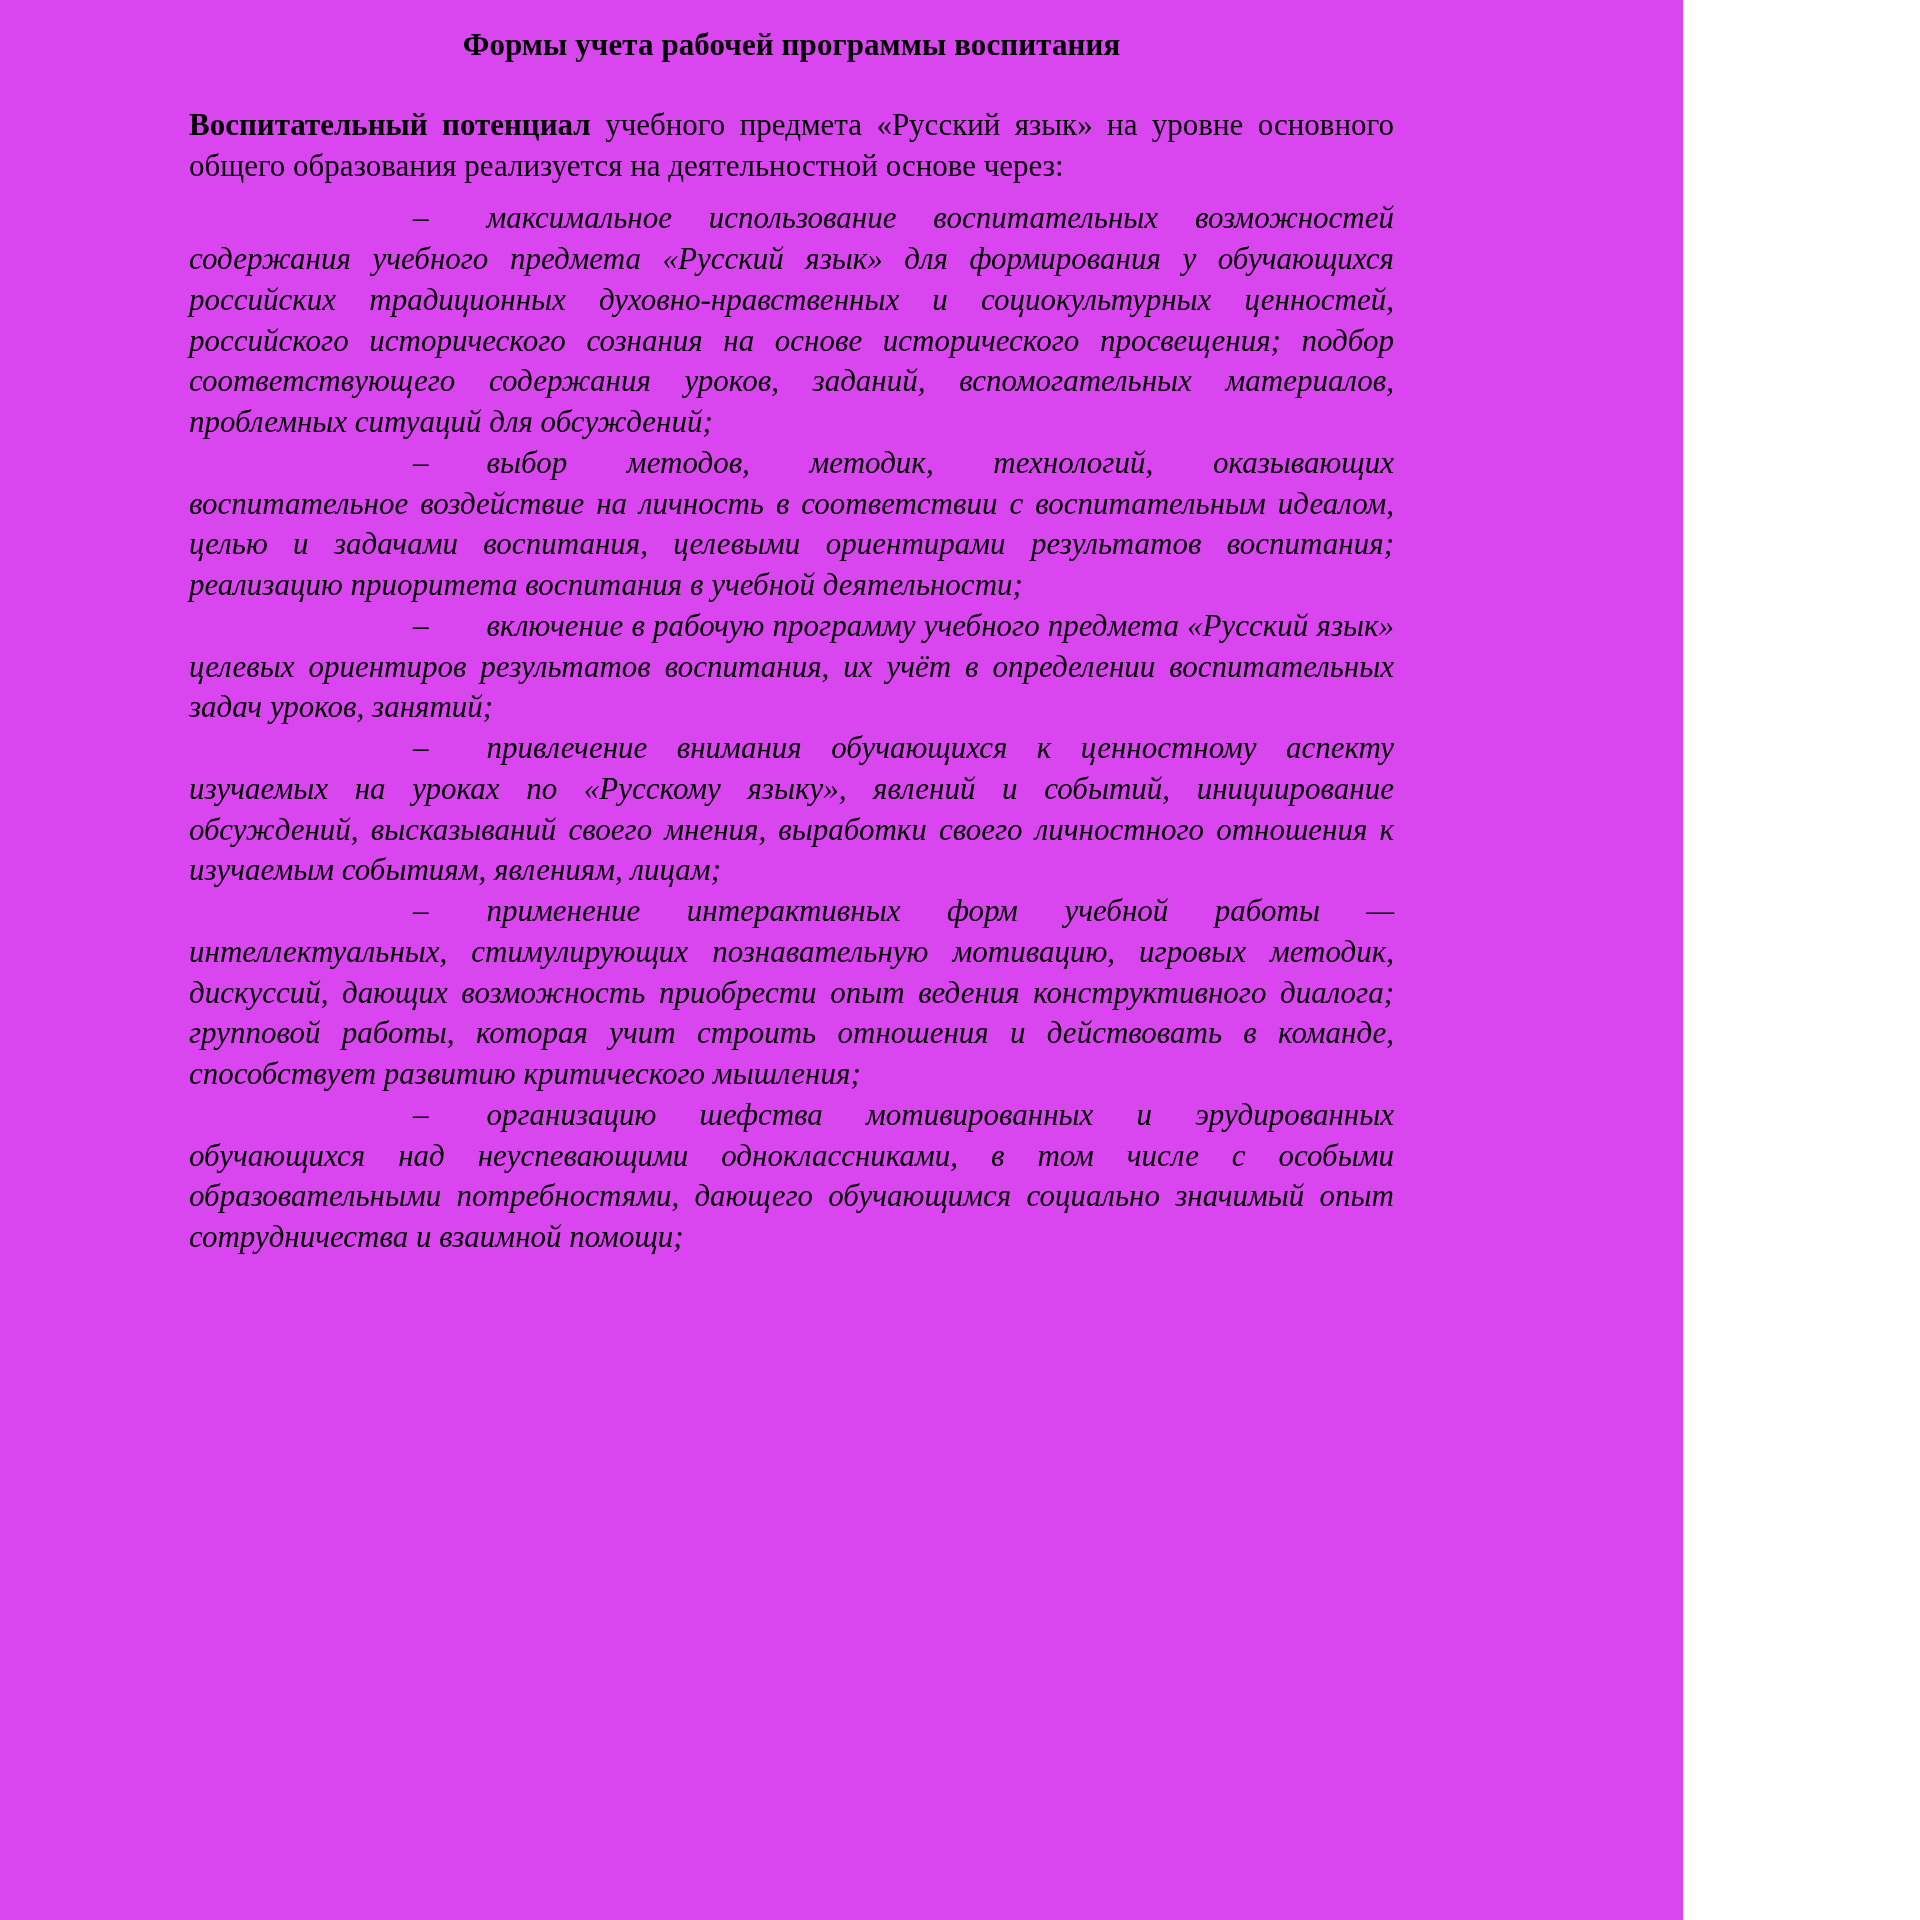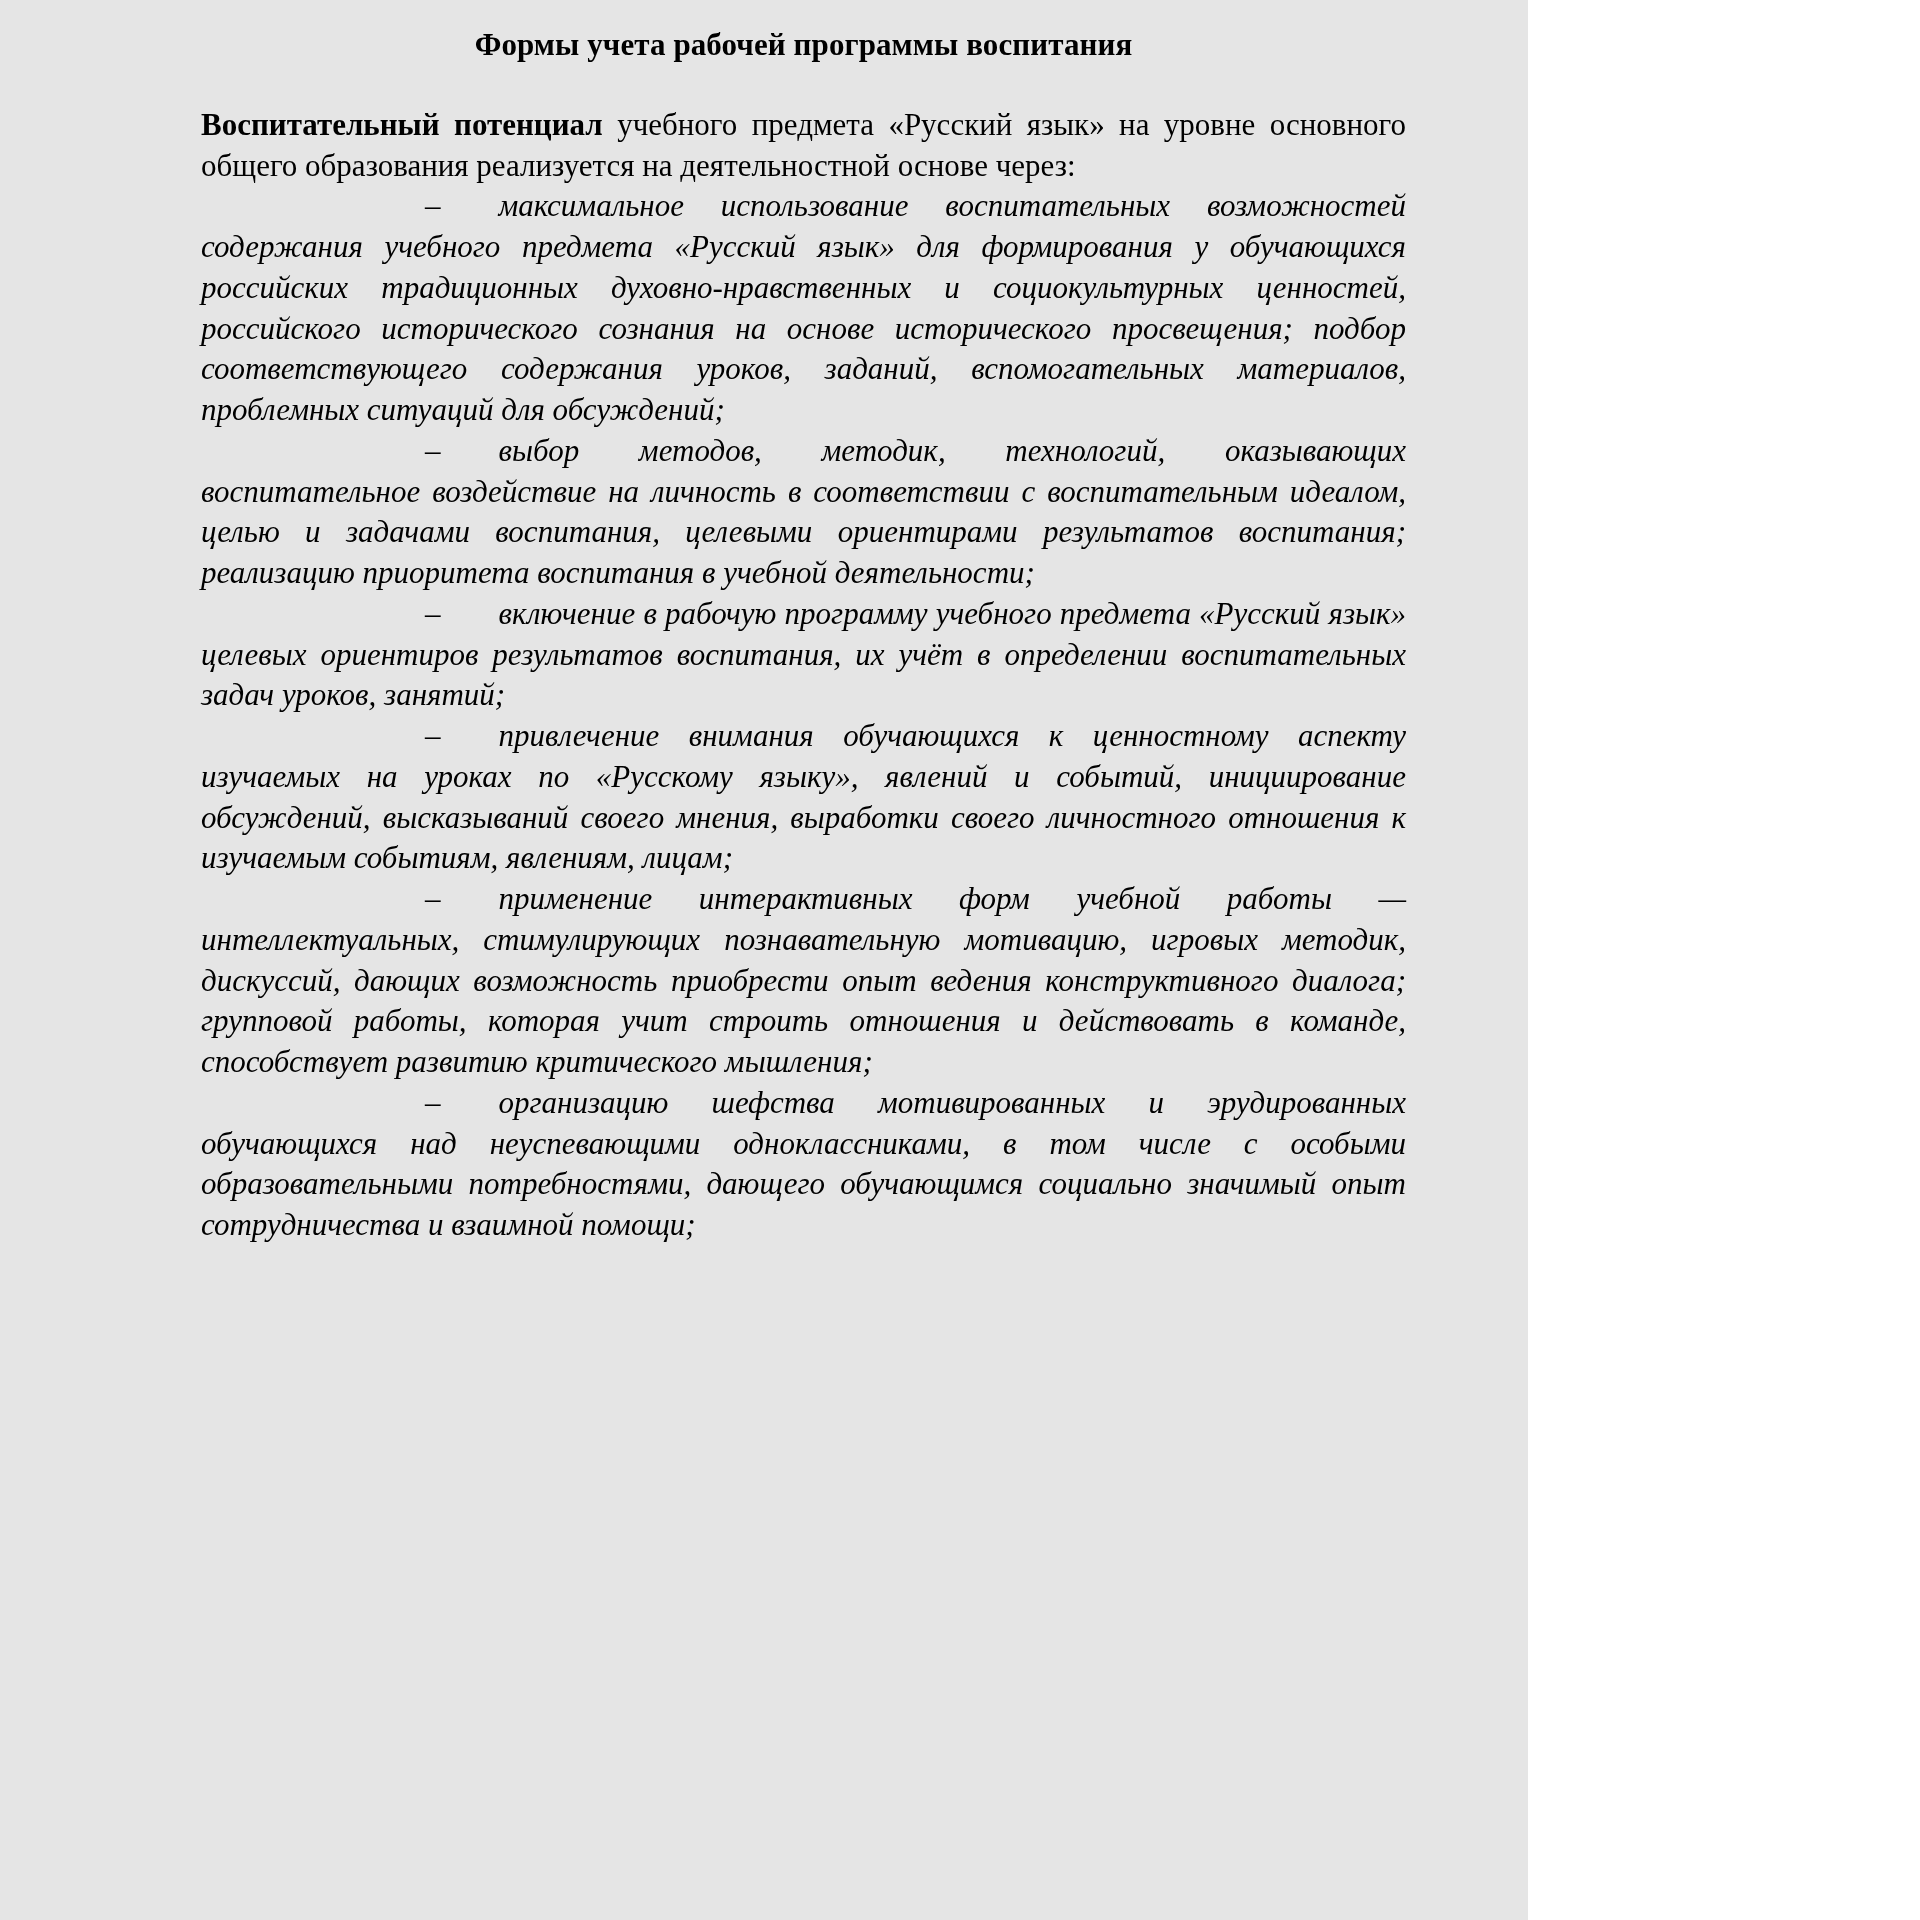--- a/index.html
+++ b/index.html
@@ -9,25 +9,25 @@
   }
   body {
     width: 1920px;
     min-height: 1920px;
     font-family: "Liberation Serif", "DejaVu Serif", serif;
     color: #000000;
     -webkit-font-smoothing: antialiased;
   }
 
   .page {
-    width: 1528px;
+    width: 1683px;
     min-height: 1920px;
     box-sizing: border-box;
-    padding: 26px 0 0 16px;
-    background: #e5e5e5;
+    padding: 26px 0 0 4px;
+    background: #d946ef;
     position: relative;
   }
 
   .content {
     width: 1205px;
     margin: 0 auto 0 185px;
   }
 
   .doc-title {
     text-align: center;
@@ -42,21 +42,21 @@
     text-align: justify;
     text-justify: inter-word;
     font-size: 31px;
     line-height: 1.315;
     margin: 0;
     hyphens: none;
   }
 
   .para-lead {
     text-indent: 0;
-    margin-bottom: 0;
+    margin-bottom: 12px;
   }
 
   .para-lead b,
   .lead-strong {
     font-weight: bold;
   }
 
   .bullet-para {
     text-indent: 112px;
     margin: 0;

